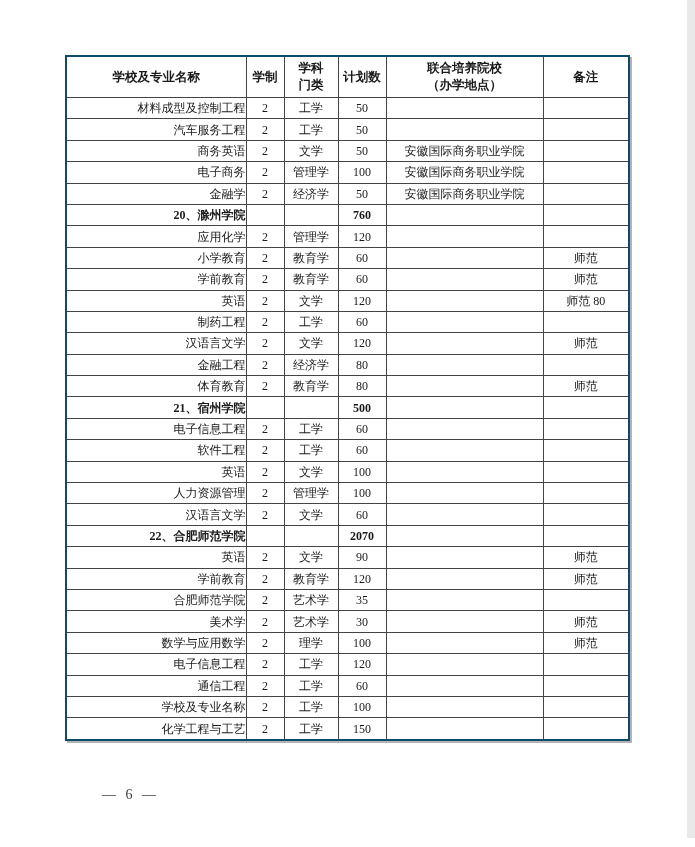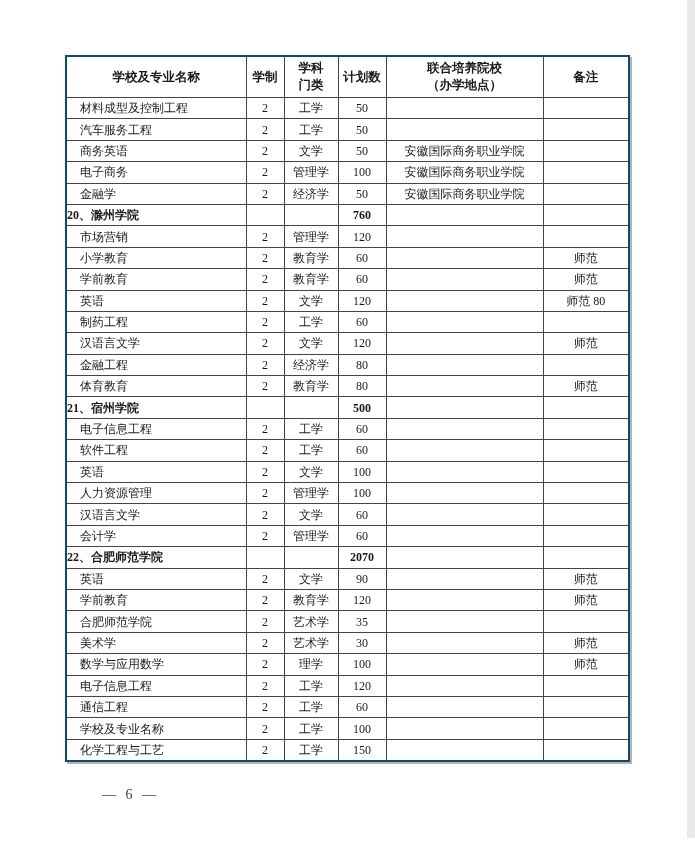--- a/index.html
+++ b/index.html
@@ -50,21 +50,21 @@
     line-height: 1.35;
   }
   .plan-table tbody td {
     height: 20.4px;
     font-size: 12px;
     text-align: center;
     vertical-align: middle;
     line-height: 1;
   }
   .plan-table tbody td.col-name {
-    text-align: left;
+    text-align: right;
     padding-left: 13px;
   }
   .plan-table tbody tr.section-row td {
     font-weight: bold;
   }
   .plan-table tbody tr.section-row td.col-name {
     padding-left: 0;
   }
   .page-footer {
     position: absolute;
@@ -144,21 +144,21 @@
   </tr>
       <tr class="section-row">
     <td class="col-name">20、滁州学院</td>
     <td></td>
     <td></td>
     <td>760</td>
     <td></td>
     <td></td>
   </tr>
       <tr>
-    <td class="col-name">市场营销</td>
+    <td class="col-name">应用化学</td>
     <td>2</td>
     <td>管理学</td>
     <td>120</td>
     <td></td>
     <td></td>
   </tr>
       <tr>
     <td class="col-name">小学教育</td>
     <td>2</td>
     <td>教育学</td>
@@ -251,28 +251,20 @@
     <td>2</td>
     <td>管理学</td>
     <td>100</td>
     <td></td>
     <td></td>
   </tr>
       <tr>
     <td class="col-name">汉语言文学</td>
     <td>2</td>
     <td>文学</td>
-    <td>60</td>
-    <td></td>
-    <td></td>
-  </tr>
-      <tr>
-    <td class="col-name">会计学</td>
-    <td>2</td>
-    <td>管理学</td>
     <td>60</td>
     <td></td>
     <td></td>
   </tr>
       <tr class="section-row">
     <td class="col-name">22、合肥师范学院</td>
     <td></td>
     <td></td>
     <td>2070</td>
     <td></td>

